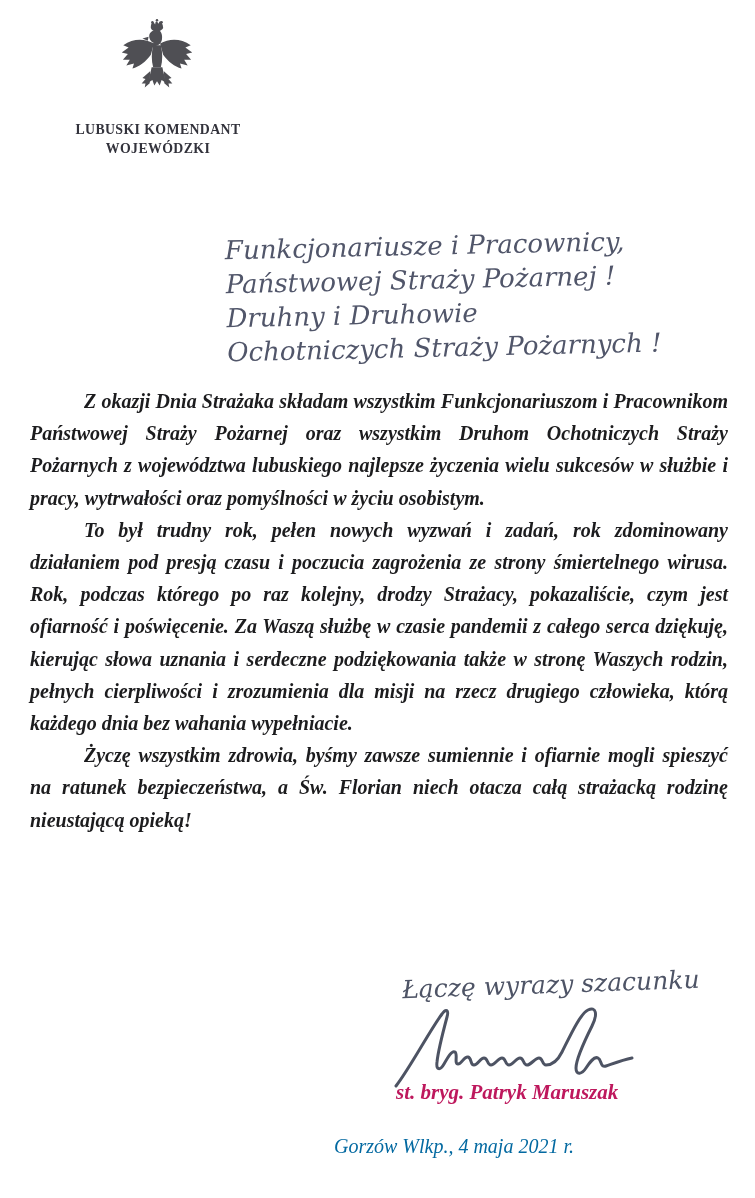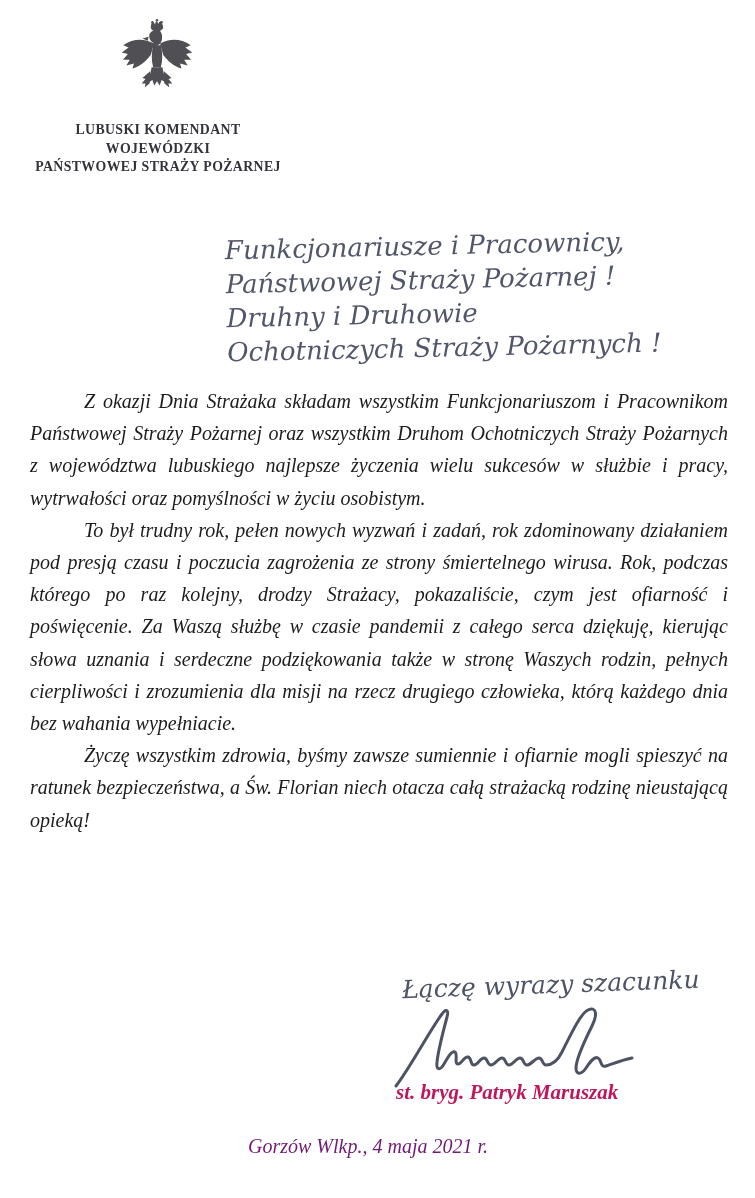--- a/index.html
+++ b/index.html
@@ -62,20 +62,21 @@
     width: 698px;
     font-style: italic;
     font-size: 20px;
     line-height: 32.2px;
     text-align: justify;
     color: #1c1c1e;
   }
   .body-text p {
     margin: 0;
     text-indent: 54px;
+    font-weight: bold;
   }
 
   
   .closing-hw {
     position: absolute;
     left: 402px;
     top: 970px;
     transform: rotate(-2deg);
     color: #4e5466;
     font-style: italic;
@@ -98,27 +99,27 @@
     top: 1080px;
     font-weight: bold;
     font-style: italic;
     font-size: 21px;
     color: #be185d;
     white-space: nowrap;
   }
 
   .place-date {
     position: absolute;
-    left: 248px;
+    left: 240px;
     top: 1135px;
     width: 334px;
-    text-align: left;
+    text-align: right;
     font-style: italic;
     font-size: 20px;
-    color: #701a75;
+    color: #0369a1;
     white-space: nowrap;
   }
 </style>
 </head>
 <body>
 
 <div class="page">
 
   <svg class="emblem" viewBox="0 0 100 120" xmlns="http://www.w3.org/2000/svg" aria-hidden="true">
     <g fill="#4f4f54">
@@ -139,21 +140,20 @@
 
       <path d="M43 67 h14 l4.5 20 -5.5 -3.5 -2.5 7 -3.5 -5.5 -3.5 5.5 -2.5 -7 -5.5 3.5 z"></path>
 
       <path d="M41 72 l-10 9 4 1.2 -5 6 5 0 -1 5 6.5 -5.5 z"></path>
       <path d="M59 72 l10 9 -4 1.2 5 6 -5 0 1 5 -6.5 -5.5 z"></path>
     </g>
   </svg>
 
   <div class="header-text">
     <div>LUBUSKI KOMENDANT WOJEWÓDZKI</div>
-    <div>PAŃSTWOWEJ STRAŻY POŻARNEJ</div>
   </div>
 
   <div class="salutation">
     <div>Funkcjonariusze i Pracownicy,</div>
     <div>Państwowej Straży Pożarnej !</div>
     <div>Druhny i Druhowie</div>
     <div>Ochotniczych Straży Pożarnych !</div>
   </div>
 
   <div class="body-text">

